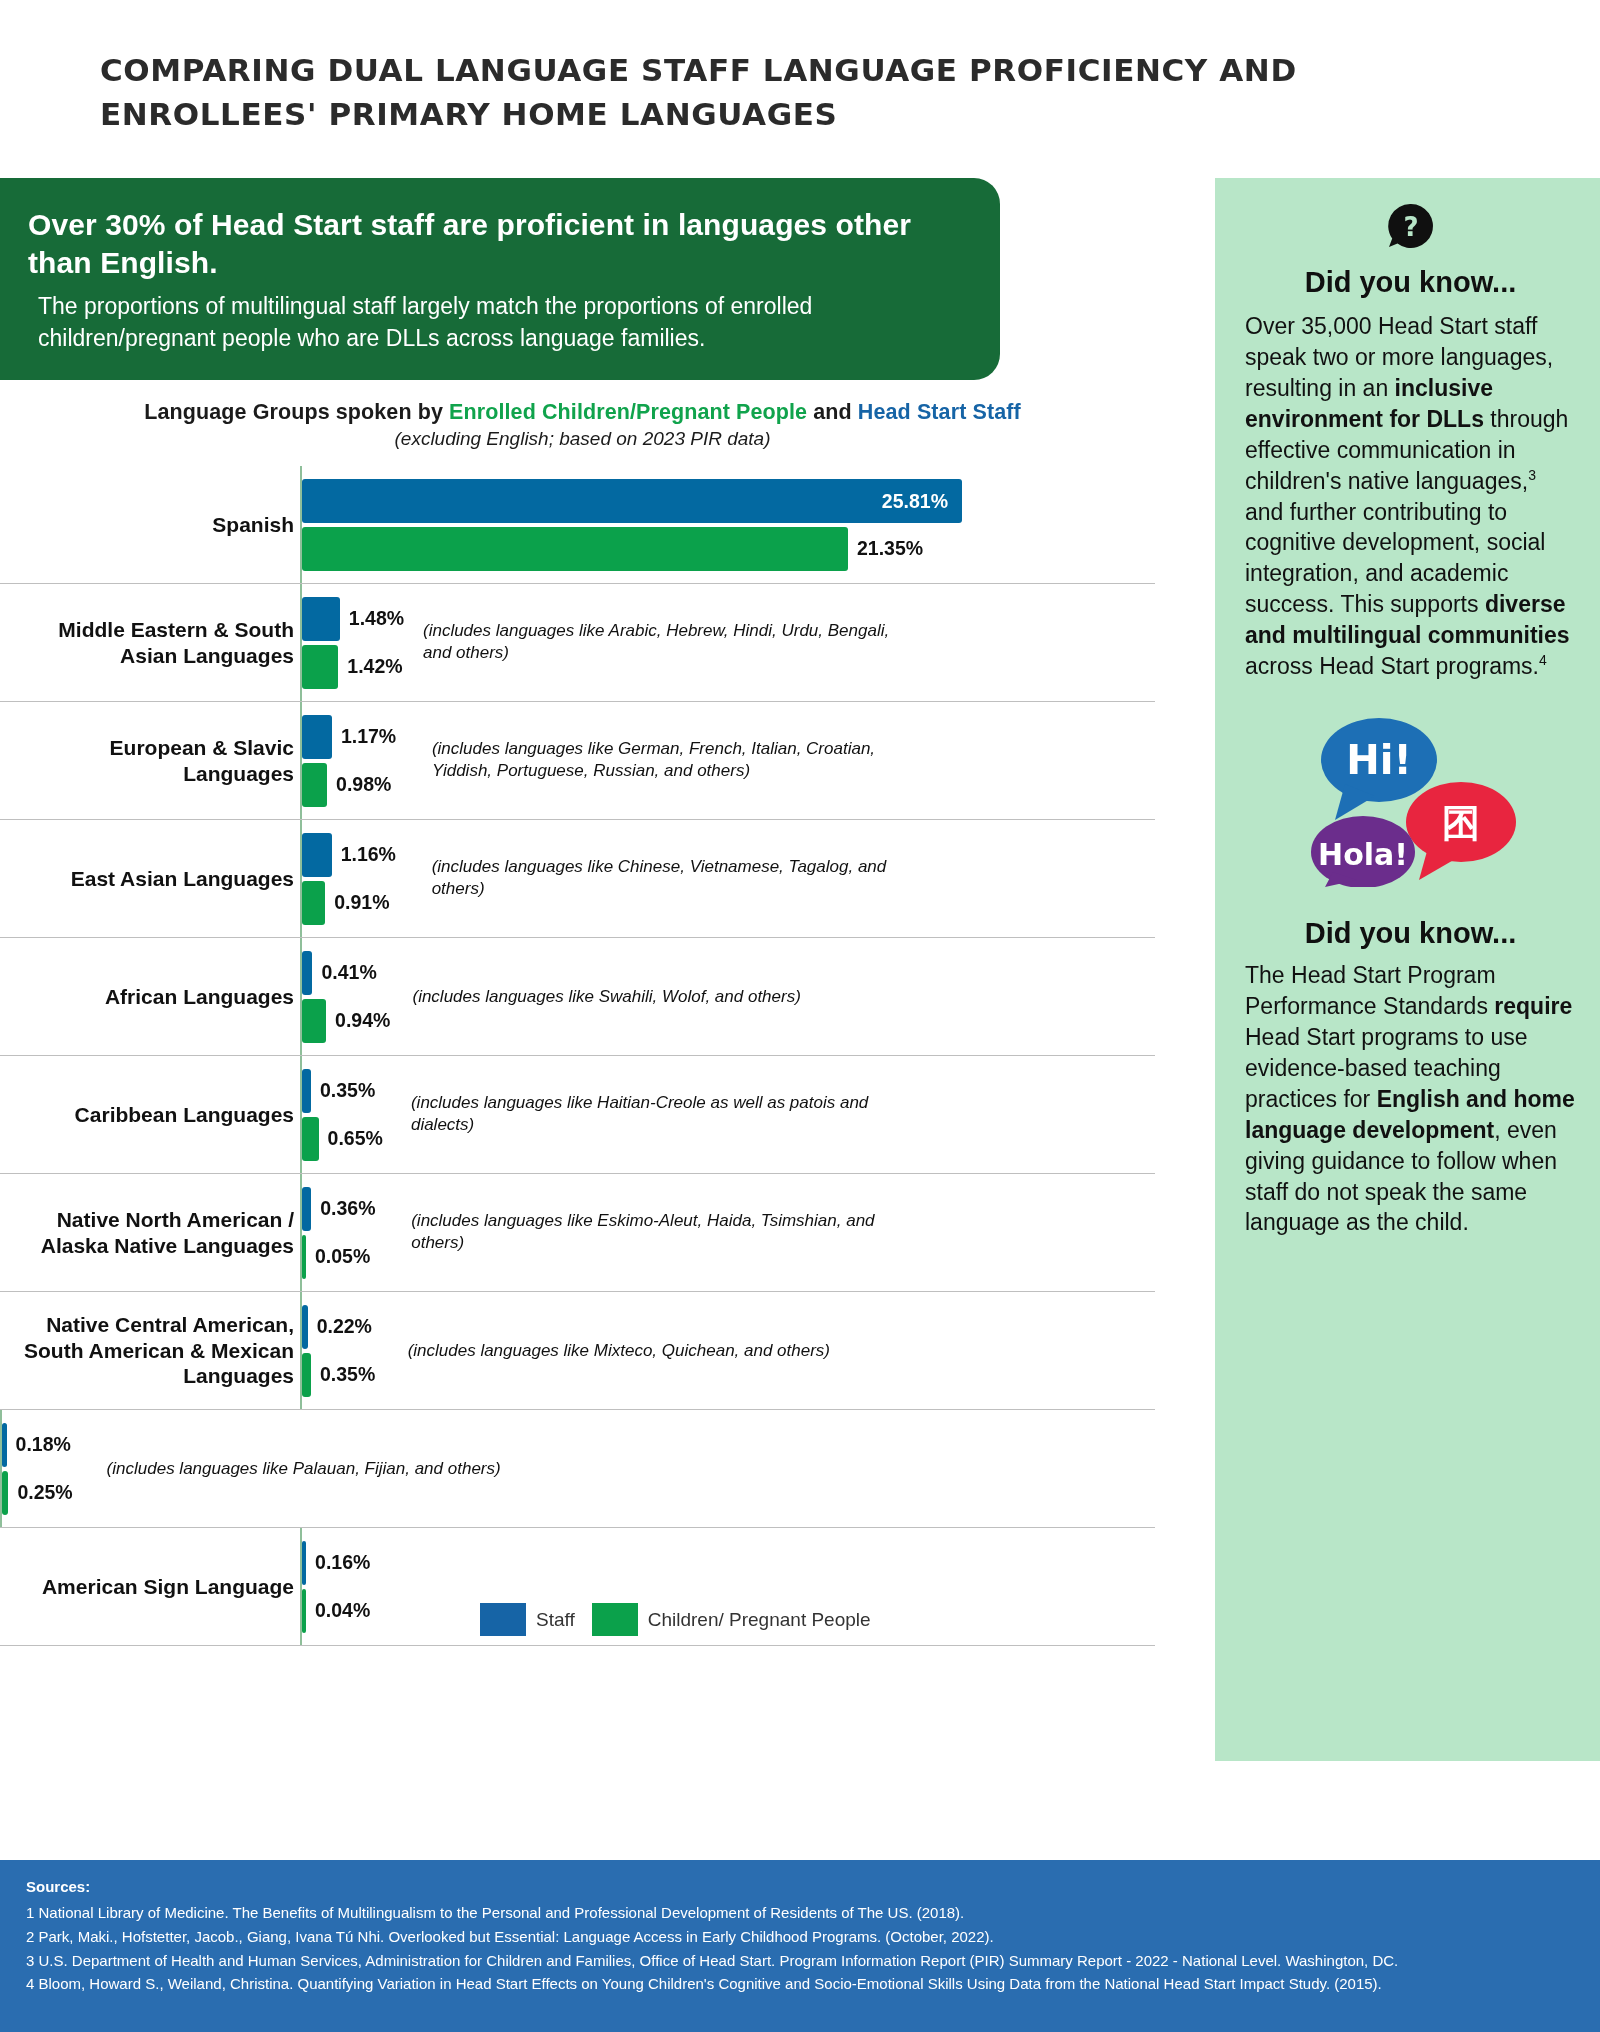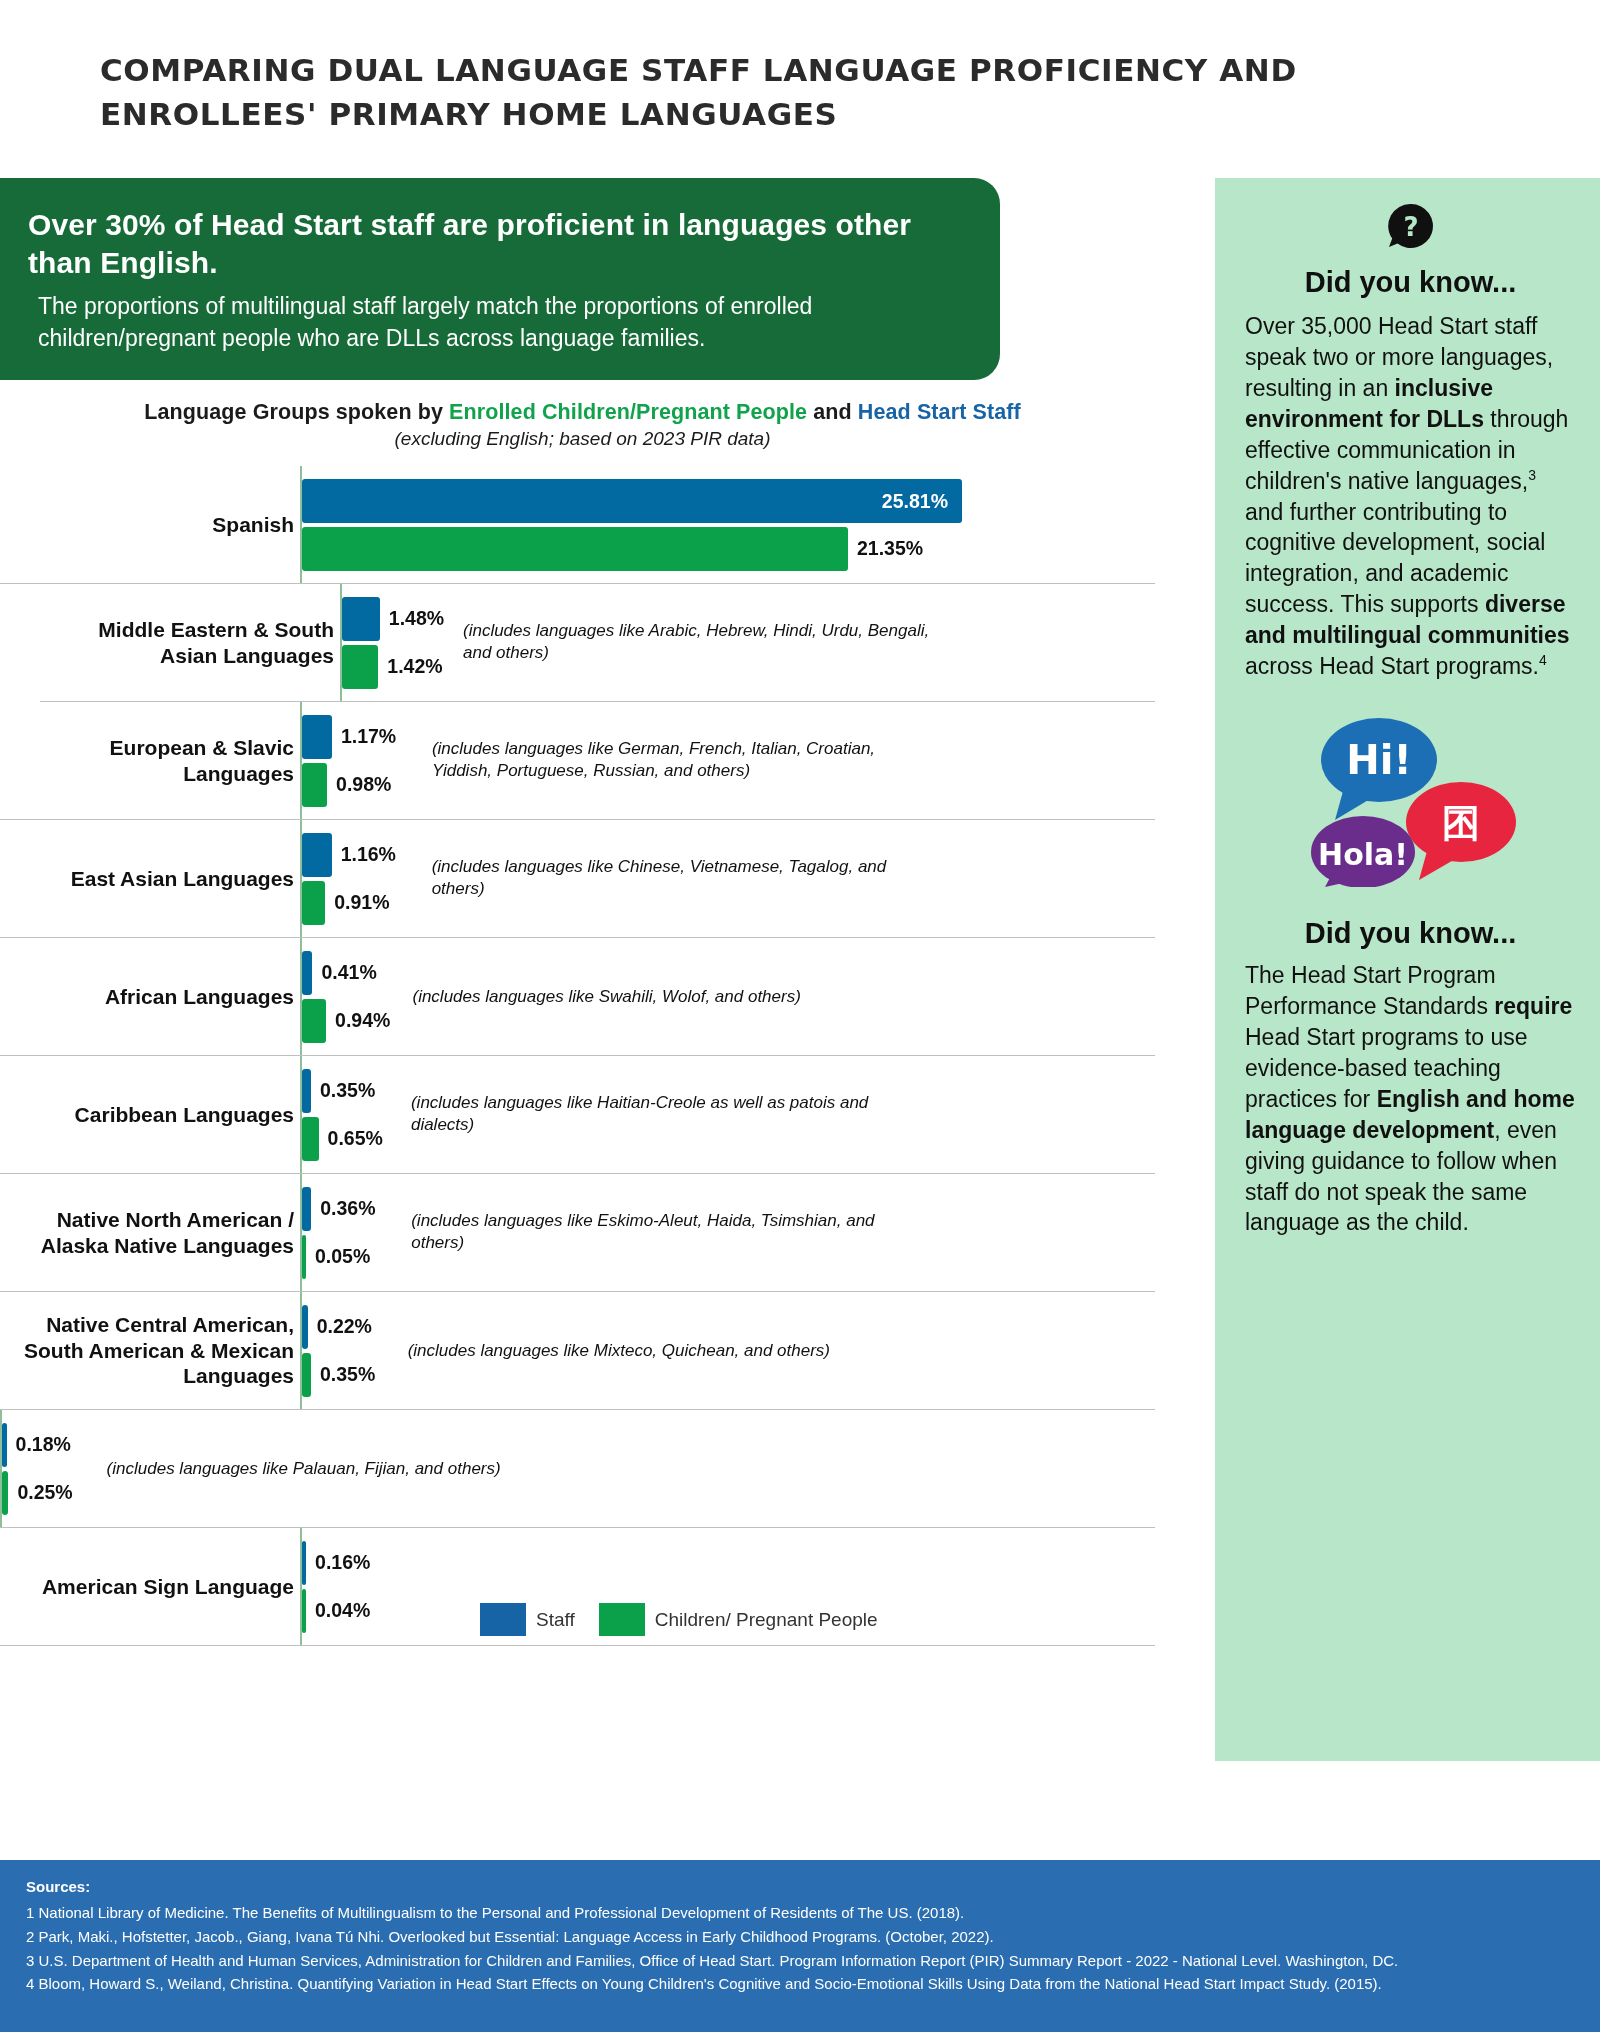--- a/index.html
+++ b/index.html
@@ -94,21 +94,21 @@
   }
   .note {
     position: absolute; left: 0; top: 50%; transform: translateY(-50%);
     font-size: 17px; font-style: italic; color: #111; line-height: 1.34;
     width: 480px;
   }
 
   
   .legend {
     position: absolute; left: 480px; bottom: 10px;
-    display: flex; align-items: center; gap: 24px;
+    display: flex; align-items: center; gap: 17px;
   }
   .lg { display: flex; align-items: center; gap: 10px; }
   .sw { width: 46px; height: 33px; }
   .sw.blue { background: #1664a6; }
   .sw.green { background: #0ba14b; }
   .lg-label { font-size: 19px; color: #333; }
 
   
   .sidebar {
     position: absolute; right: 0; top: 178px;
@@ -168,21 +168,21 @@
               <div class="bar staff" style="width: 660px;">
                 <div class="val inside">25.81%</div>
               </div>
             </div>
             <div class="barline">
               <div class="bar kids" style="width: 545.951px;"></div>
               <div class="val">21.35%</div>
             </div>
           </div>
         </div>
-        <div class="row" style="height: 118px; margin-left: 40px;">
+        <div class="row" style="height: 118px;">
           <div class="cat">Middle Eastern &amp; South Asian Languages</div>
           <div class="bars">
             <div class="barline">
               <div class="bar staff" style="width: 37.8458px;"></div>
               <div class="val">1.48%</div>
             </div>
             <div class="barline">
               <div class="bar kids" style="width: 36.3115px;"></div>
               <div class="val">1.42%</div>
             </div>

